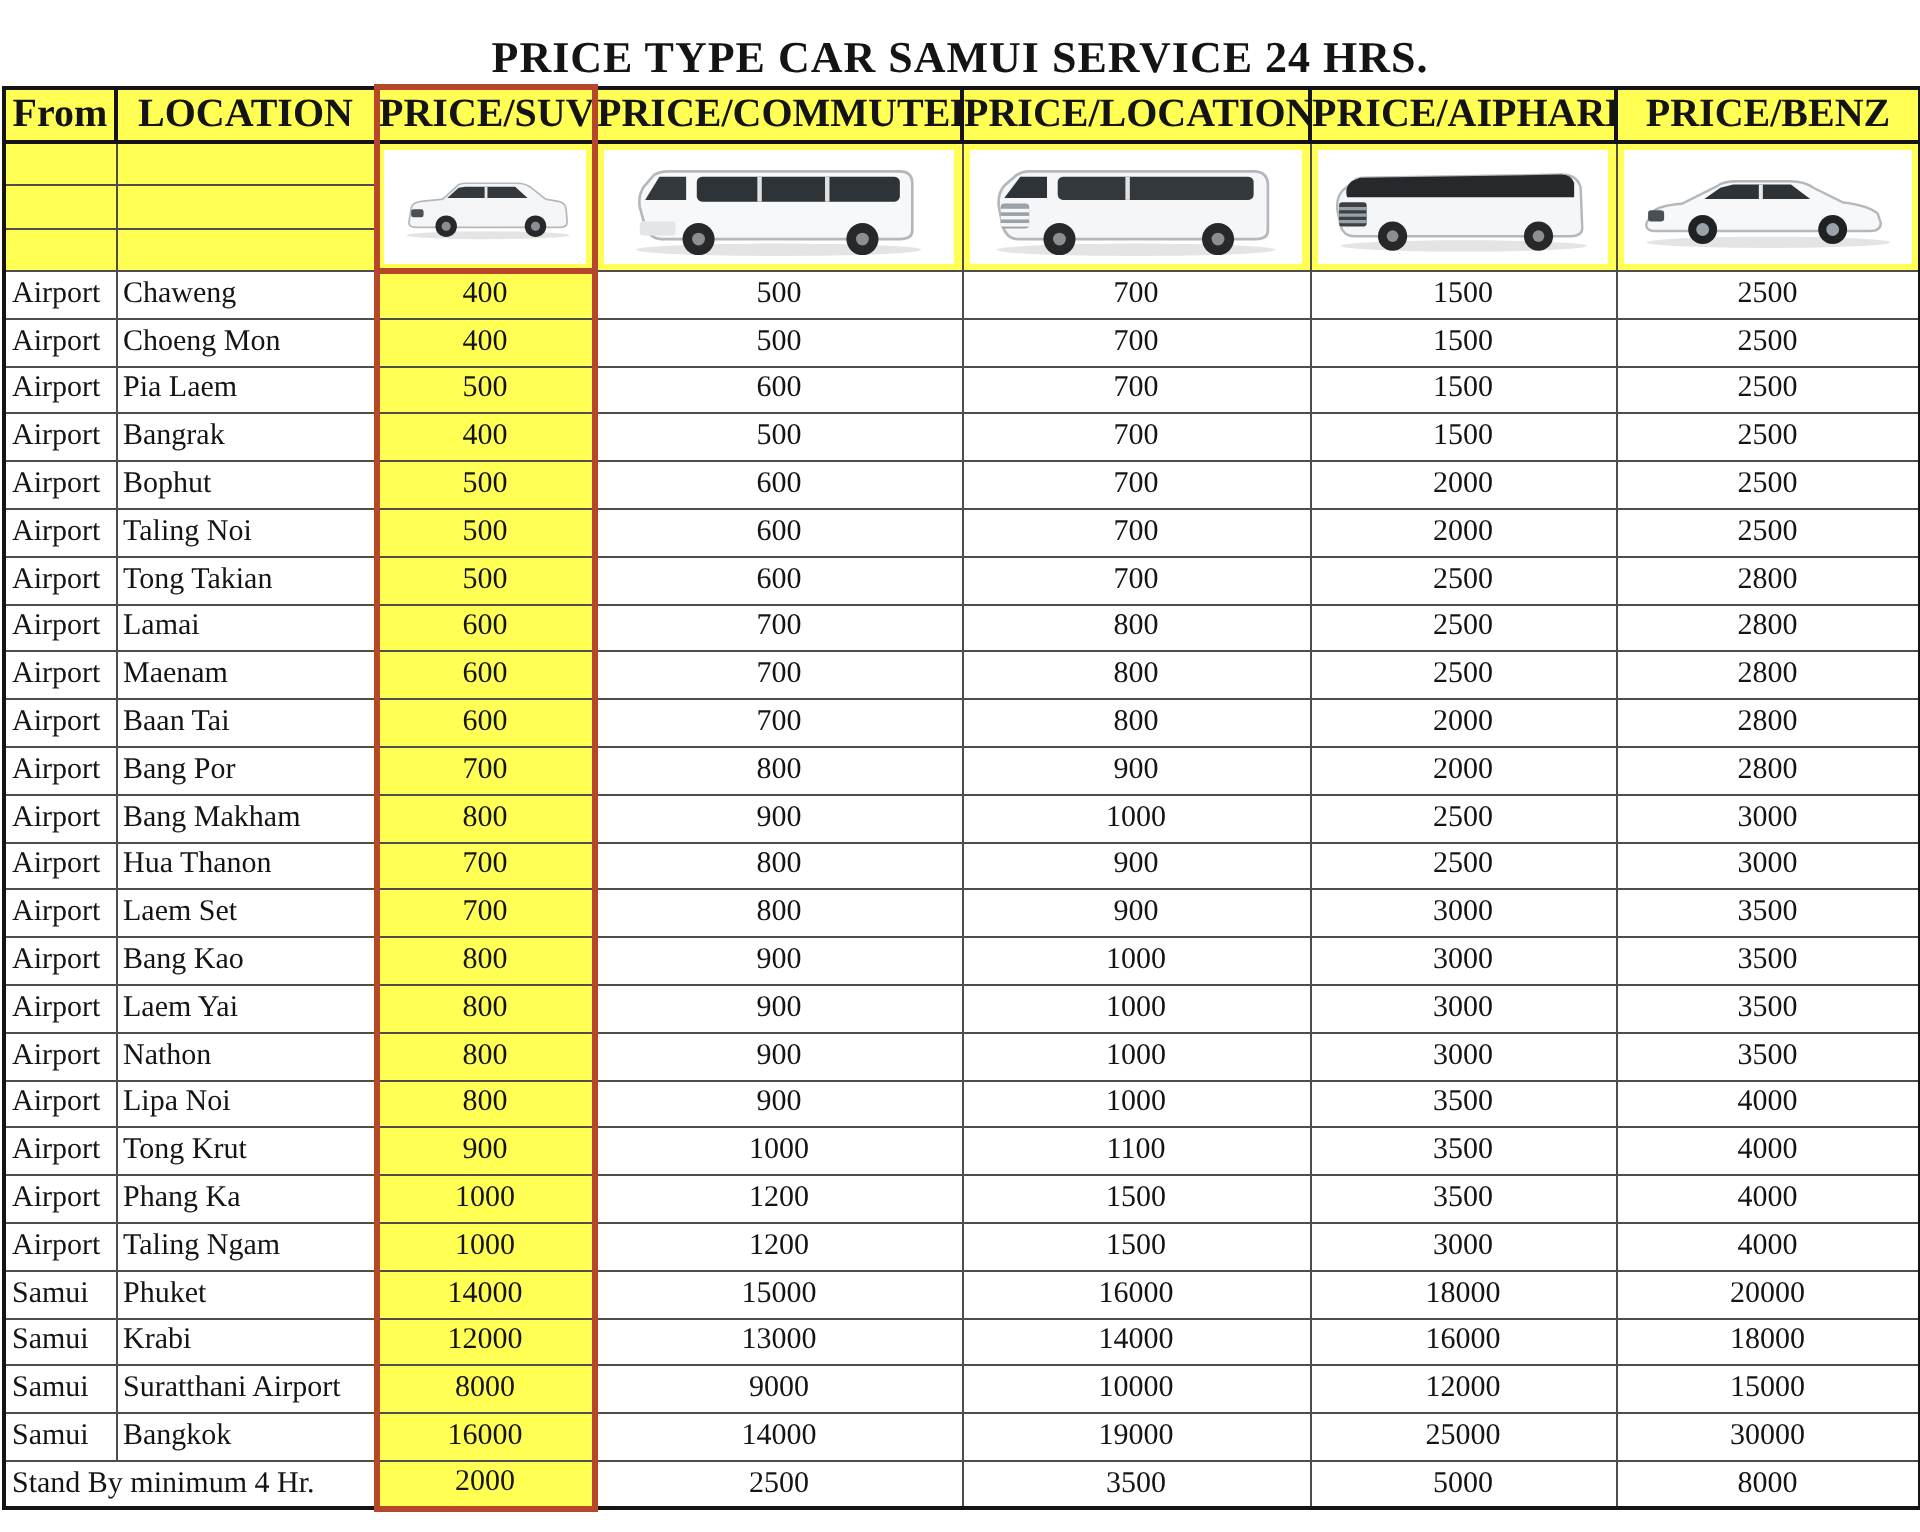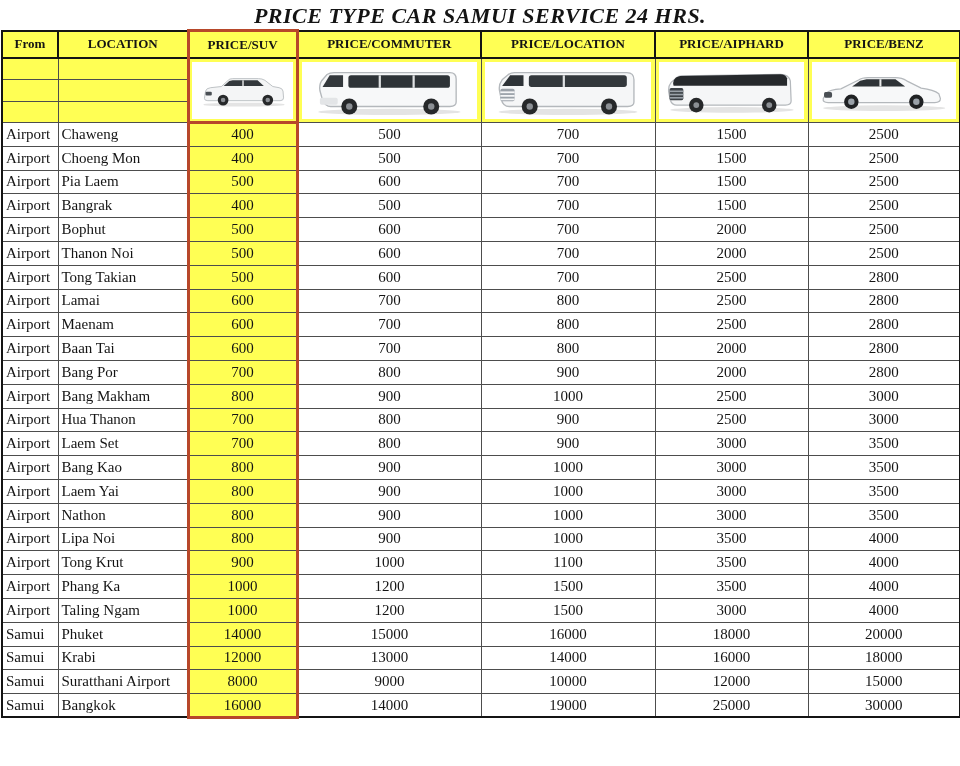--- a/index.html
+++ b/index.html
@@ -2,37 +2,37 @@
 <html style="--yellow: #FFFF54; --red: #B7472A; --grid: #4d4d4d; --outer: #141414; --text: #141414;"><head>
 <meta charset="utf-8">
 <style>
   html, body { margin:0; padding:0; }
   .page {
     width:960px; height:766px; background:#ffffff; overflow:hidden;
     font-family:"Liberation Serif", serif; color:var(--text, #141414);
     position:relative;
   }
   .title {
-    height:26px; padding-top:3px; text-align:center;
-    font-size:22px; font-weight:bold; letter-spacing:0.5px;font-style:italic;
+    height:26px; padding-top:16px; text-align:center;
+    font-size:22px; font-weight:bold; letter-spacing:0.5px;
   }
   table.price-table {
     border-collapse:collapse; table-layout:fixed;
     width:958px; margin-left:1px;
     border:2px solid var(--outer, #141414);
   }
   th, td {
     border:1px solid var(--grid, #4d4d4d);
     overflow:hidden; white-space:nowrap;
     font-size:15px; padding:0;
   }
   thead th {
     border:2px solid var(--outer, #141414);
     background:var(--yellow, #FFFF54);
-    font-size:13px; font-weight:bold; height:25px;
+    font-size:20px; font-weight:bold; height:25px;
   }
   
   th.suv-h { border-top:3px solid var(--red, #B7472A);
              border-left:3px solid var(--red, #B7472A);
              border-right:3px solid var(--red, #B7472A); }
   td.suv  { border-left:3px solid var(--red, #B7472A);
             border-right:3px solid var(--red, #B7472A);
             background:var(--yellow, #FFFF54); }
   tbody tr:last-child td.suv { border-bottom:3px solid var(--red, #B7472A); }
 
@@ -222,21 +222,21 @@
           <td class="tleft">Airport</td>
           <td class="tleft">Bophut</td>
           <td class="price suv">500</td>
           <td class="price">600</td>
           <td class="price">700</td>
           <td class="price">2000</td>
           <td class="price">2500</td>
         </tr>
         <tr class="data-row">
           <td class="tleft">Airport</td>
-          <td class="tleft">Thanon Noi</td>
+          <td class="tleft">Taling Noi</td>
           <td class="price suv">500</td>
           <td class="price">600</td>
           <td class="price">700</td>
           <td class="price">2000</td>
           <td class="price">2500</td>
         </tr>
         <tr class="data-row">
           <td class="tleft">Airport</td>
           <td class="tleft">Tong Takian</td>
           <td class="price suv">500</td>
@@ -400,15 +400,23 @@
         </tr>
         <tr class="data-row">
           <td class="tleft">Samui</td>
           <td class="tleft">Bangkok</td>
           <td class="price suv">16000</td>
           <td class="price">14000</td>
           <td class="price">19000</td>
           <td class="price">25000</td>
           <td class="price">30000</td>
         </tr>
+        <tr class="data-row">
+          <td class="tleft" colspan="2">Stand By minimum 4 Hr.</td>
+          <td class="price suv">2000</td>
+          <td class="price">2500</td>
+          <td class="price">3500</td>
+          <td class="price">5000</td>
+          <td class="price">8000</td>
+        </tr>
       </tbody>
   </table>
 </div>
 
 </body></html>

